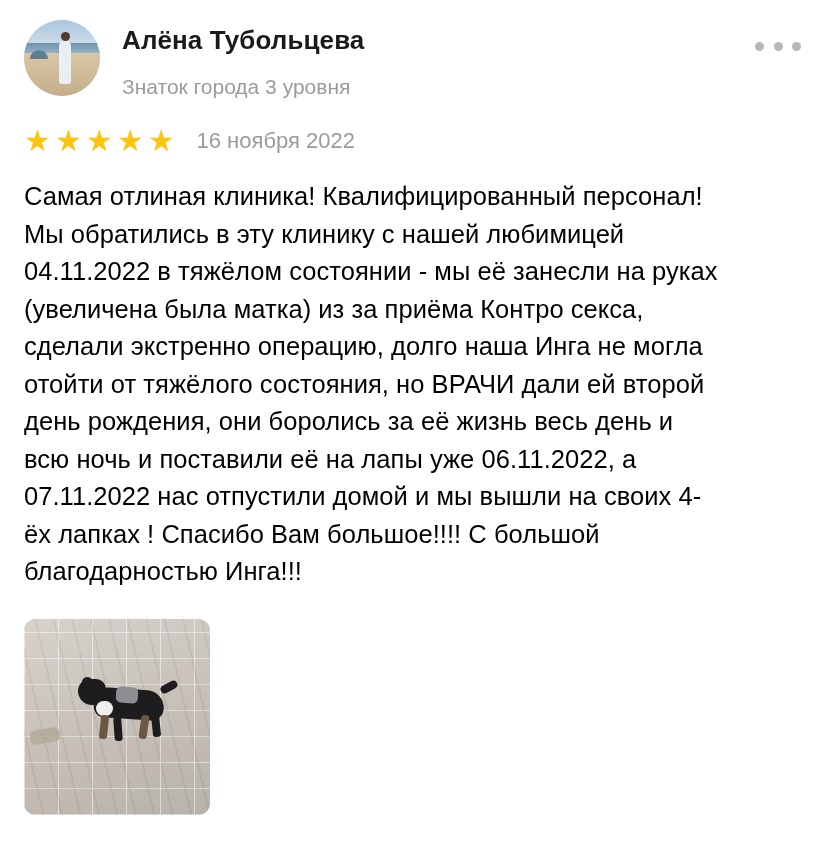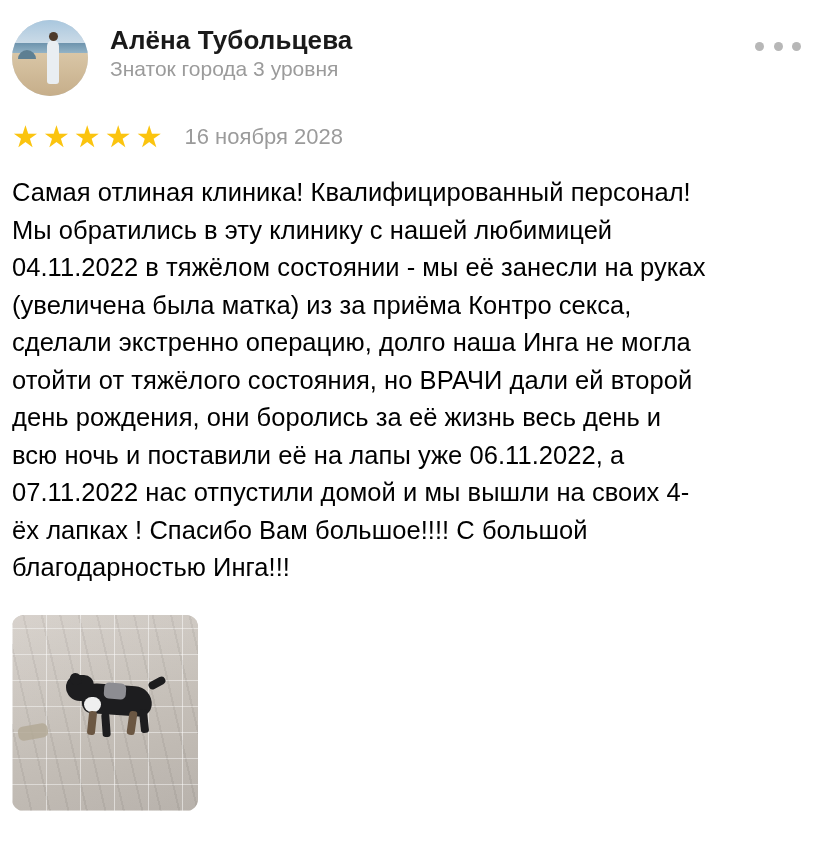--- a/index.html
+++ b/index.html
@@ -12,21 +12,21 @@
     height: 855px;
     font-family: "Liberation Sans", sans-serif;
     color: #1a1a1a;
     overflow: hidden;
   }
   .review-card {
     position: relative;
     width: 825px;
     height: 759px;
     box-sizing: border-box;
-    padding: 20px 24px 0 12px;
+    padding: 20px 24px 0 24px;
     background: #ffffff;
     border-radius: 19px;
   }
   
   .header {
     display: flex;
     align-items: flex-start;
     position: relative;
   }
   .avatar {
@@ -88,21 +88,21 @@
     padding-top: 4px;
   }
   .user-name {
     font-size: 26px;
     font-weight: bold;
     line-height: 32px;
     color: #1a1a1a;
     letter-spacing: 0.1px;
   }
   .user-level {
-    margin-top: 0;
+    margin-top: 18px;
     font-size: 21px;
     line-height: 26px;
     color: #9b9b9b;
   }
   .more-btn {
     position: absolute;
     right: 0;
     top: 14px;
     width: 46px;
     height: 24px;
@@ -296,21 +296,21 @@
   </div>
 
   <div class="rating-row">
     <div class="stars">
       <span class="star">★</span>
       <span class="star">★</span>
       <span class="star">★</span>
       <span class="star">★</span>
       <span class="star">★</span>
     </div>
-    <div class="date">16 ноября 2028</div>
+    <div class="date">16 ноября 2022</div>
   </div>
 
   <div class="review-text">Самая отлиная клиника! Квалифицированный персонал! Мы обратились в эту клинику с нашей любимицей 04.11.2022 в тяжёлом состоянии - мы её занесли на руках (увеличена была матка) из за приёма Контро секса, сделали экстренно операцию, долго наша Инга не могла отойти от тяжёлого состояния, но ВРАЧИ дали ей второй день рождения, они боролись за её жизнь весь день и всю ночь и поставили её на лапы уже 06.11.2022, а 07.11.2022 нас отпустили домой и мы вышли на своих 4-ёх лапках ! Спасибо Вам большое!!!! С большой благодарностью Инга!!!</div>
 
   <div class="photos">
     <div class="photo">
       <div class="pavement"></div>
       <div class="photo-scrap"></div>
       <div class="dog">
         <div class="dog-body"></div>

